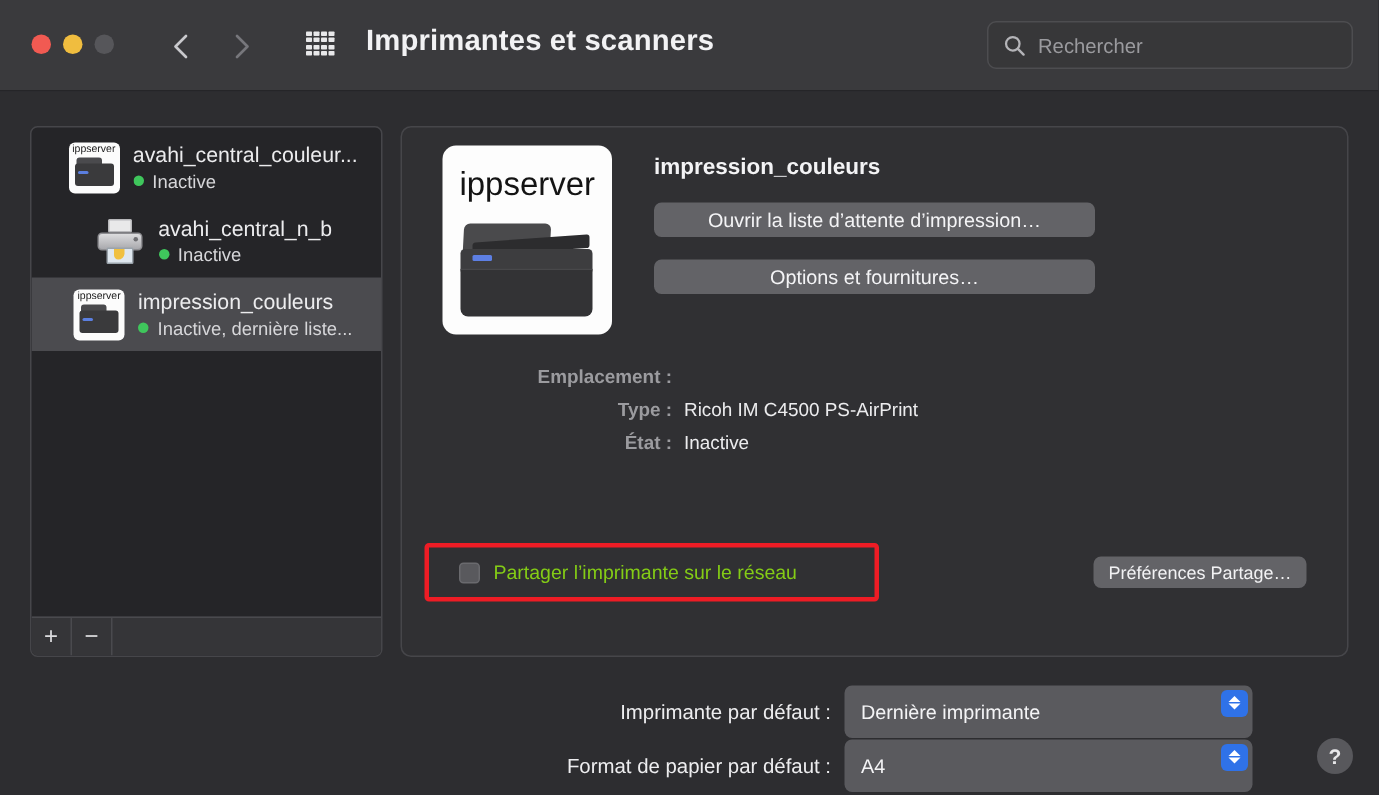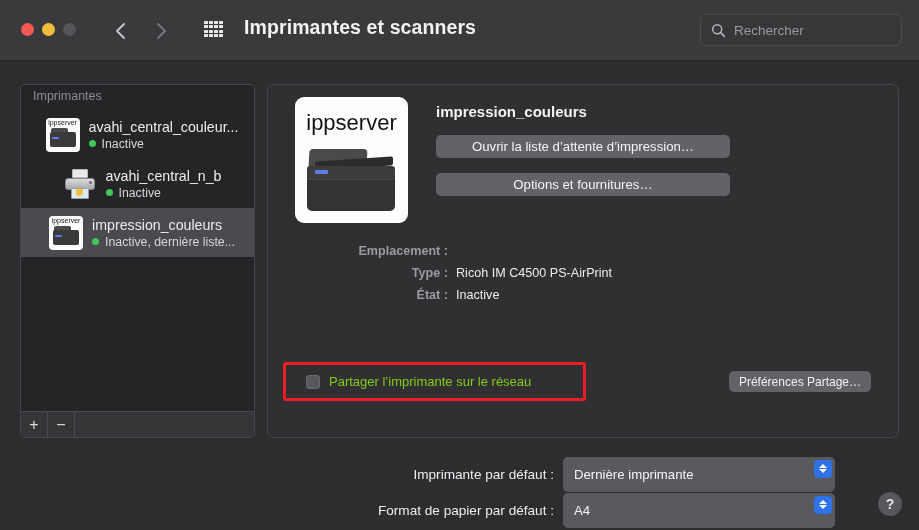--- a/index.html
+++ b/index.html
@@ -47,21 +47,21 @@
   .grid-icon i { background: #e8e8ea; border-radius: 0.5px; display: block; }
 
   .win-title {
     position: absolute; left: 244px; top: 16px;
     font-size: 19.5px; font-weight: bold; color: #f2f2f4;
     letter-spacing: 0.1px;
   }
 
   .search {
     position: absolute; right: 17px; top: 14px;
-    width: 202px; height: 32px;
+    width: 244px; height: 32px;
     background: #373739;
     border: 1px solid #4d4d50;
     border-radius: 6px;
     display: flex; align-items: center;
   }
   .search .sicon { margin-left: 10px; width: 15px; height: 15px; flex: 0 0 auto; }
   .search input {
     background: transparent; border: 0; outline: 0;
     color: #cfcfd2; font-size: 13.5px;
     font-family: "Liberation Sans", sans-serif;
@@ -340,21 +340,20 @@
         <svg width="15" height="15" viewBox="0 0 15 15">
             <circle cx="6.2" cy="6.2" r="4.5" fill="none" stroke="#b4b4b8" stroke-width="1.5"></circle>
             <line x1="9.6" y1="9.6" x2="13.4" y2="13.4" stroke="#b4b4b8" stroke-width="1.6" stroke-linecap="round"></line>
           </svg>
       </span>
       <input type="text" placeholder="Rechercher" style="">
     </div>
   </div>
 
   <div class="sidebar">
-    <div class="sidebar-head">Imprimantes</div>
 
     <div class="plist">
 
       <div class="prow">
         <div class="icon-ipp-sm">
           <div class="lbl">ippserver</div>
           <div class="top"></div>
             <div class="body"></div>
             <div class="slot"></div>
         </div>

